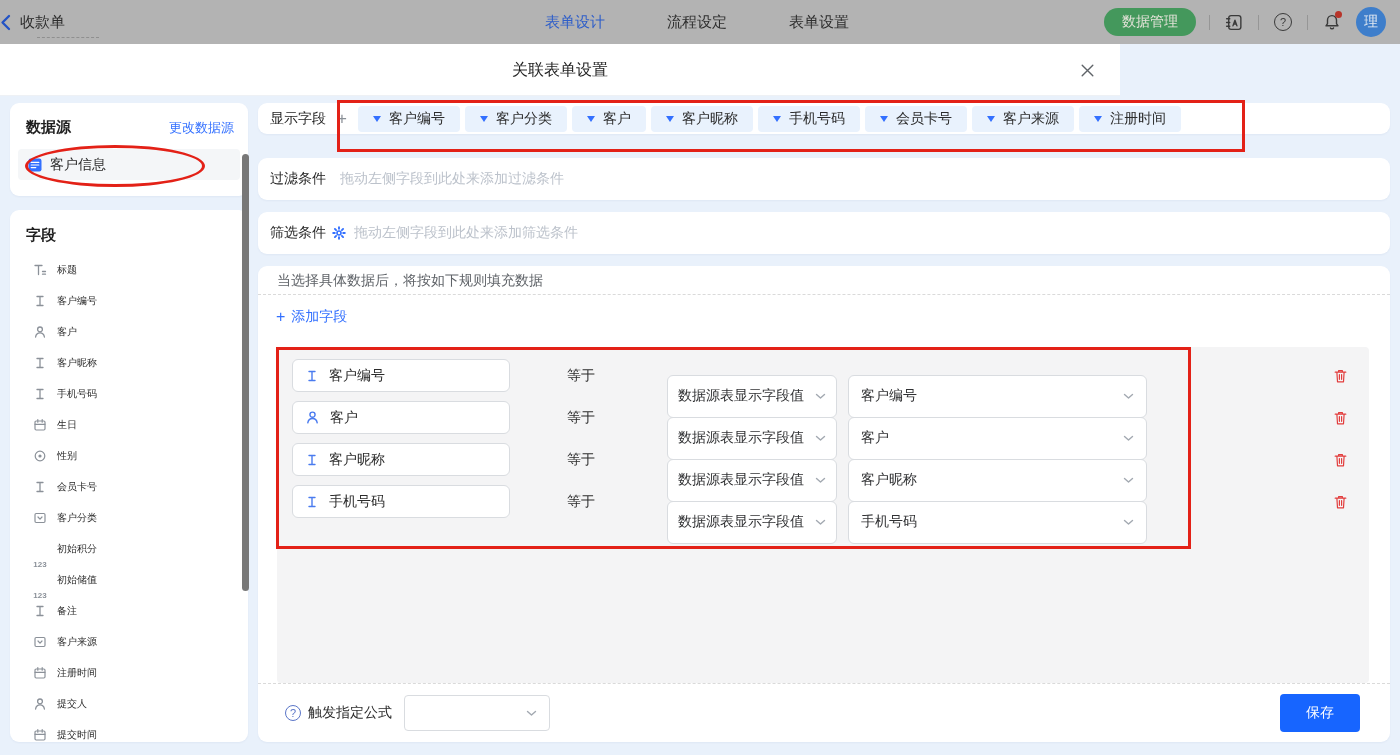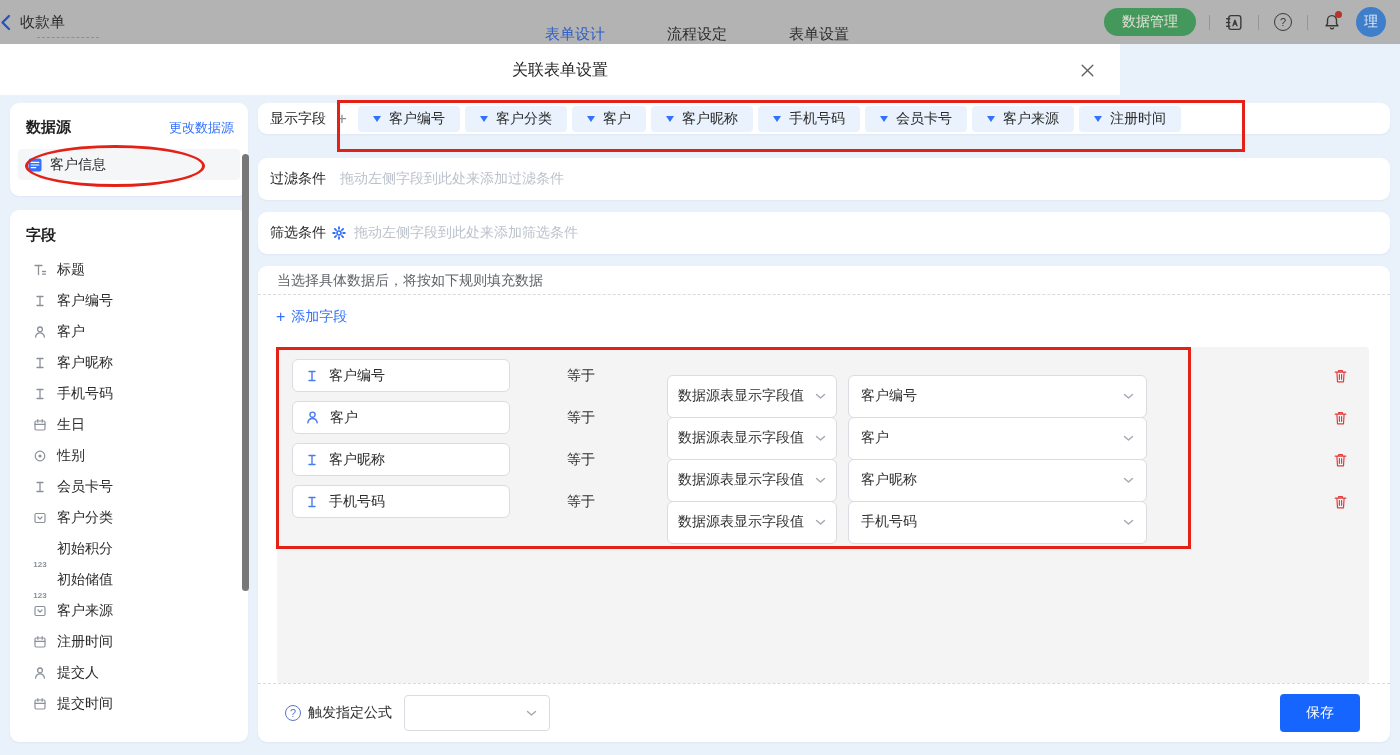--- a/index.html
+++ b/index.html
@@ -6,21 +6,21 @@
   html,body { background:#9a9a9a; }
   .stage {
     position: relative; width: 1400px; height: 755px; overflow: hidden;
     font-family: "Liberation Sans", sans-serif; background:#e9f1fb; color:#2b2b2b;
   }
   
   .appbar { position:absolute; left:0; top:0; width:1400px; height:44px; background:#b3b3b3; display:flex; align-items:center; }
   .back-wrap { display:flex; align-items:center; gap:9px; cursor:pointer; }
   .back-label { font-size:15px; color:#2a2a2a; }
   .name-underline { position:absolute; left:37px; top:37px; width:62px; border-bottom:1px dashed #8f8f8f; }
-  .tabs { position:absolute; left:50%; top:0; height:44px; transform:translateX(-51%); display:flex; gap:62px; align-items:flex-end; }
+  .tabs { position:absolute; left:50%; top:0; height:44px; transform:translateX(-51%); display:flex; gap:62px; align-items:center; }
   .tab { font-size:15px; color:#2e2e2e; cursor:pointer; white-space:nowrap; }
   .tab.active { color:#2e5ec9; }
   .appbar-right { position:absolute; right:14px; top:0; height:44px; display:flex; align-items:center; gap:13px; }
   .pill { height:28px; padding:12px 18px; border-radius:14px; background:#44985c; color:#e3e2d8; font-size:14px; display:flex; align-items:center; cursor:pointer; }
   .vdiv { width:1px; height:15px; background:#969696; }
   .hicon { width:22px; height:22px; display:flex; align-items:center; justify-content:center; color:#3a3a3a; cursor:pointer; position:relative; }
   .qcircle { width:18px; height:18px; border:1.5px solid #3a3a3a; border-radius:50%; font-size:11px; color:#3a3a3a; display:flex; align-items:center; justify-content:center; }
   .bell-dot { position:absolute; right:1px; top:0px; width:7px; height:7px; border-radius:50%; background:#b8342a; }
   .avatar { width:30px; height:30px; border-radius:50%; background:#3e7ecb; color:#e4eaf2; font-size:14px; display:flex; align-items:center; justify-content:center; cursor:pointer; }
   
@@ -34,21 +34,21 @@
   .ds-head { display:flex; justify-content:space-between; align-items:center; padding:15px 14px 0 16px; }
   .ds-title { font-size:15px; font-weight:bold; color:#1f1f1f; }
   .ds-link { font-size:13px; color:#3370ff; cursor:pointer; }
   .ds-item { margin:12px 8px 0 8px; height:31px; background:#f4f6f8; border-radius:4px; display:flex; align-items:center; gap:8px; padding-left:10px; font-size:14px; cursor:pointer; }
   .fields-card { left:10px; top:210px; width:238px; height:532px; overflow:hidden; }
   .fields-title { font-size:15px; font-weight:bold; color:#1f1f1f; padding:16px 0 0 16px; }
   .f-list { margin-top:9px; }
   .f-item { height:31px; display:flex; align-items:center; gap:9px; padding-left:22px; cursor:grab; }
   .fic { width:16px; display:flex; justify-content:center; color:#8b9199; }
   .fic.num { font-size:8px; letter-spacing:0; color:#8b9199; font-weight:bold;margin-top:32px; }
-  .f-label { font-size:14px; color:#2b2b2b; }
+  .f-label { font-size:10px; color:#2b2b2b; }
   .side-scrollbar { position:absolute; left:242px; top:154px; width:7px; height:437px; background:#787878; border-radius:4px; }
   
   .row-card { left:258px; width:1132px; height:31px; display:flex; align-items:center; padding-left:12px; }
   .display-card { top:103px; }
   .filter-card { top:158px; height:42px; }
   .screen-card { top:212px; height:42px; }
   .row-label { font-size:14px; color:#1f1f1f; white-space:nowrap; }
   .plus-gray { margin-left:11px; color:#8a9097; font-size:17px; line-height:1; }
   .tags { display:flex; gap:5px; margin-left:11px; }
   .tag { height:26px; padding:0 15px; background:#e9f2fd; border-radius:4px; display:flex; align-items:center; gap:8px; font-size:14px; color:#2b2b2b; cursor:pointer; white-space:nowrap; }
@@ -239,20 +239,28 @@
       <div class="f-item">
         <span class="fic num">123</span>
         <span class="f-label">初始积分</span>
       </div>
       <div class="f-item">
         <span class="fic num">123</span>
         <span class="f-label">初始储值</span>
       </div>
       <div class="f-item">
         <span class="fic">
+            <svg width="14" height="14" viewBox="0 0 14 14" fill="none" stroke="currentColor" stroke-width="1.3" stroke-linecap="round">
+              <path d="M4 2.5h6M7 2.5v9M4 11.5h6"></path>
+            </svg>
+          </span>
+        <span class="f-label">备注</span>
+      </div>
+      <div class="f-item">
+        <span class="fic">
             <svg width="14" height="14" viewBox="0 0 14 14" fill="none" stroke="currentColor" stroke-width="1.2" stroke-linecap="round" stroke-linejoin="round">
               <rect x="2" y="2.5" width="10" height="9" rx="1.2"></rect>
               <path d="M5 6l2 2.2L9 6"></path>
             </svg>
           </span>
         <span class="f-label">客户来源</span>
       </div>
       <div class="f-item">
         <span class="fic">
             <svg width="14" height="14" viewBox="0 0 14 14" fill="none" stroke="currentColor" stroke-width="1.2" stroke-linecap="round">

